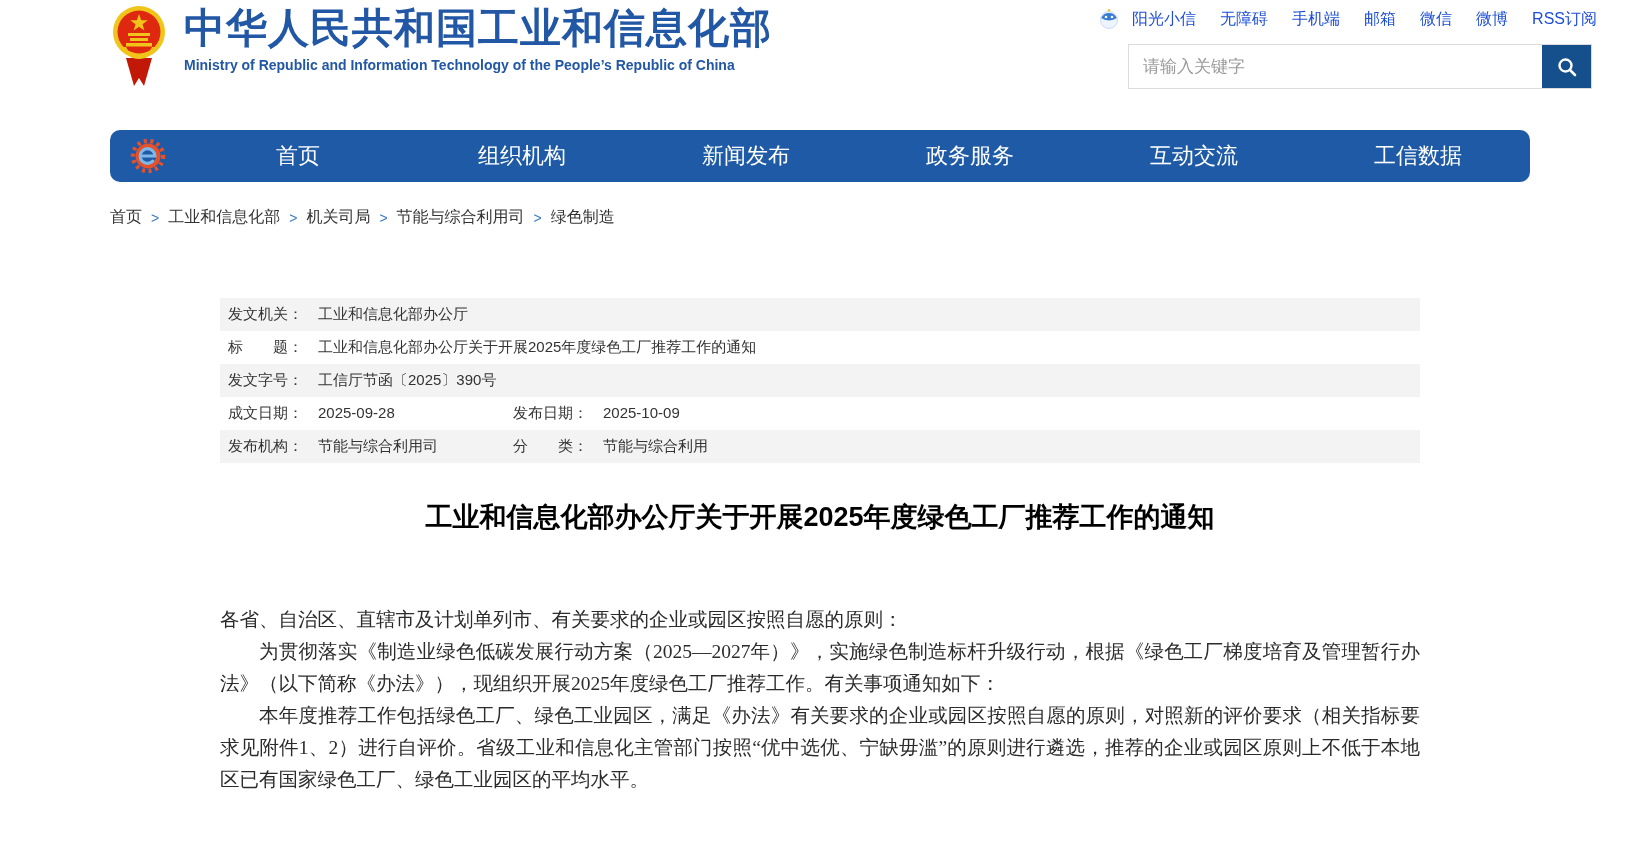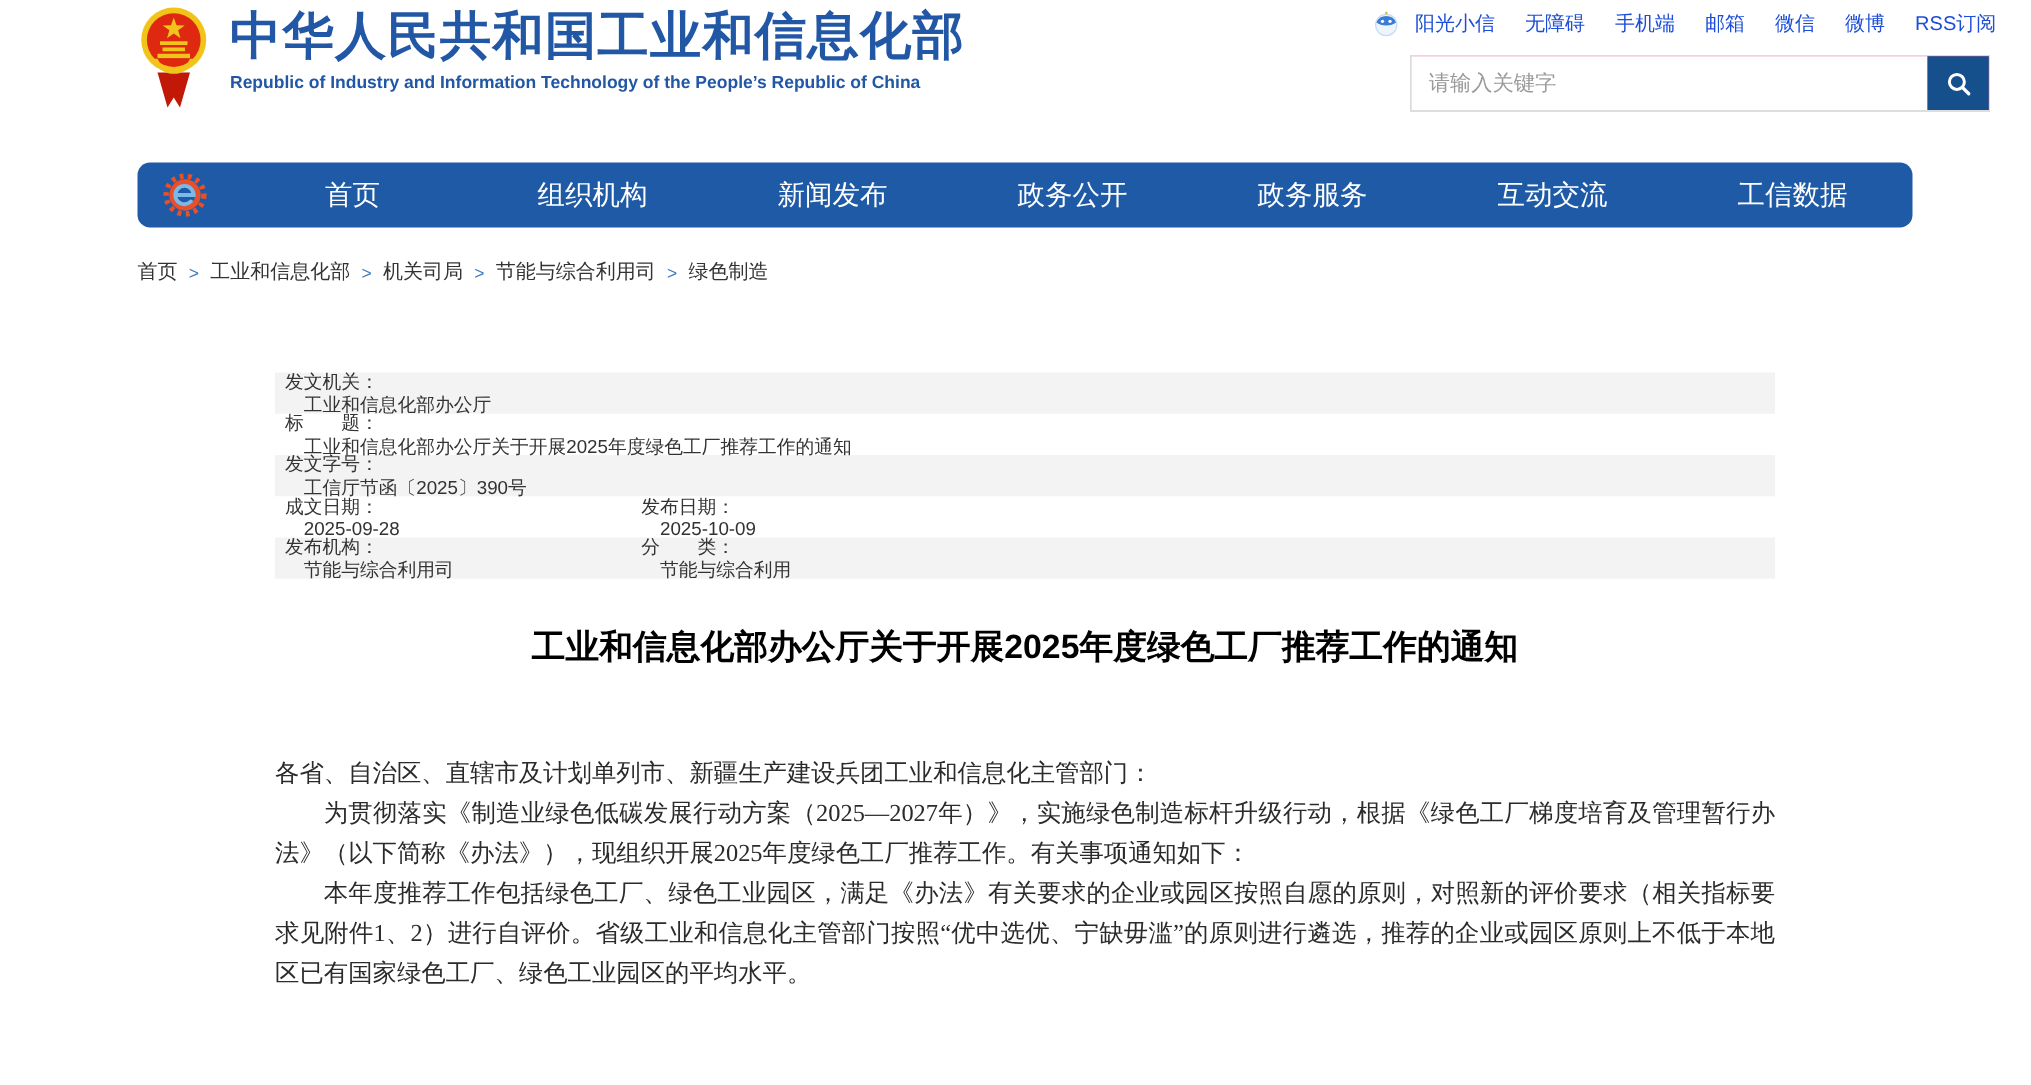--- a/index.html
+++ b/index.html
@@ -58,21 +58,21 @@
     position:absolute; left:110px; top:207px; font-size:16px; color:#333;
     display:flex; align-items:center; gap:9px;
   }
   .crumb { cursor:pointer; }
   .crumb-sep { color:#3a7abf; font-size:14px; }
 
   
   .meta-table { position:absolute; left:220px; top:298px; width:1200px; }
   .meta-row { height:33px; display:flex; align-items:center; font-size:15px; color:#333; }
   .meta-row.alt { background:#f3f3f3; }
-  .meta-cell { padding-left:8px; display:flex;flex-direction:column; }
+  .meta-cell { padding-left:8px; display:flex; }
   .meta-cell.c1 { width:285px; flex:0 0 auto; }
   .meta-cell.wide { flex:1; }
   .meta-label { white-space:pre; }
   .meta-value { margin-left:15px; white-space:nowrap; }
 
   
   .article-title {
     position:absolute; left:220px; top:500px; width:1200px;
     text-align:center; font-size:27px; font-weight:bold; color:#000;
     font-family:"Liberation Sans","DejaVu Sans",sans-serif; line-height:1.3;
@@ -96,21 +96,21 @@
       <circle cx="27" cy="32" r="26" fill="#f0c419"></circle>
       <circle cx="27" cy="32" r="21.5" fill="#de2910"></circle>
       <polygon points="27,14 29.2,20.2 35.8,20.3 30.5,24.2 32.4,30.5 27,26.7 21.6,30.5 23.5,24.2 18.2,20.3 24.8,20.2" fill="#f0c419"></polygon>
       <rect x="16" y="33" width="22" height="3" fill="#f0c419"></rect>
       <rect x="18" y="38" width="18" height="3" fill="#f0c419"></rect>
       <rect x="14" y="43" width="26" height="3.5" fill="#f0c419"></rect>
       <path d="M10 47 a18 18 0 0 0 34 0 l-4 0 a14 14 0 0 1 -26 0 z" fill="#f0c419"></path>
     </svg>
     <div class="brand-text">
       <div class="site-title">中华人民共和国工业和信息化部</div>
-      <div class="site-subtitle">Republic of Industry and Information Technology of the People’s Republic of China</div>
+      <div class="site-subtitle">Ministry of Republic and Information Technology of the People’s Republic of China</div>
     </div>
   </div>
 
   <div class="quick-links">
     <svg class="robot-icon" viewBox="0 0 22 22">
       <circle cx="11" cy="12" r="8.5" fill="#eef4fe" stroke="#c9dcf5" stroke-width="1"></circle>
       <path d="M3.2 10 a8.5 8.5 0 0 1 15.6 0 q-3 2.4 -7.8 2.4 q-4.8 0 -7.8 -2.4 z" fill="#3a7bd5"></path>
       <circle cx="8" cy="9" r="1.3" fill="#ffffff"></circle>
       <circle cx="14" cy="9" r="1.3" fill="#ffffff"></circle>
       <circle cx="11" cy="2.3" r="1.2" fill="#f0c419"></circle>
@@ -140,21 +140,20 @@
         <circle cx="22" cy="22" r="17.5" fill="none" stroke="#e8502a" stroke-width="5" stroke-dasharray="3.5 4.2"></circle>
         <circle cx="22" cy="22" r="14.5" fill="#e8502a"></circle>
         <circle cx="22" cy="22" r="9.5" fill="#1e5aa6"></circle>
         <path d="M13 22 h17 a8.5 8.5 0 0 0 -17 0 a8.5 8.5 0 0 0 14.5 6" fill="none" stroke="#7db9e8" stroke-width="3.6" stroke-linecap="round"></path>
       </svg>
     </div>
     <div class="nav-items">
       <div class="nav-item">首页</div>
       <div class="nav-item">组织机构</div>
       <div class="nav-item">新闻发布</div>
-      <div class="nav-item">政务公开</div>
       <div class="nav-item">政务服务</div>
       <div class="nav-item">互动交流</div>
       <div class="nav-item">工信数据</div>
     </div>
   </div>
 
   <div class="breadcrumb">
     <span class="crumb">首页</span>
     <span class="crumb-sep">&gt;</span>
     <span class="crumb">工业和信息化部</span>
@@ -203,18 +202,18 @@
       <div class="meta-cell wide">
         <span class="meta-label">分　　类：</span>
         <span class="meta-value">节能与综合利用</span>
       </div>
     </div>
   </div>
 
   <h1 class="article-title">工业和信息化部办公厅关于开展2025年度绿色工厂推荐工作的通知</h1>
 
   <div class="article-body">
-    <p>各省、自治区、直辖市及计划单列市、新疆生产建设兵团工业和信息化主管部门：</p>
+    <p>各省、自治区、直辖市及计划单列市、有关要求的企业或园区按照自愿的原则：</p>
     <p class="indent">为贯彻落实《制造业绿色低碳发展行动方案（2025—2027年）》，实施绿色制造标杆升级行动，根据《绿色工厂梯度培育及管理暂行办法》（以下简称《办法》），现组织开展2025年度绿色工厂推荐工作。有关事项通知如下：</p>
     <p class="indent">本年度推荐工作包括绿色工厂、绿色工业园区，满足《办法》有关要求的企业或园区按照自愿的原则，对照新的评价要求（相关指标要求见附件1、2）进行自评价。省级工业和信息化主管部门按照“优中选优、宁缺毋滥”的原则进行遴选，推荐的企业或园区原则上不低于本地区已有国家绿色工厂、绿色工业园区的平均水平。</p>
   </div>
 
 </div>
 
 </body></html>

